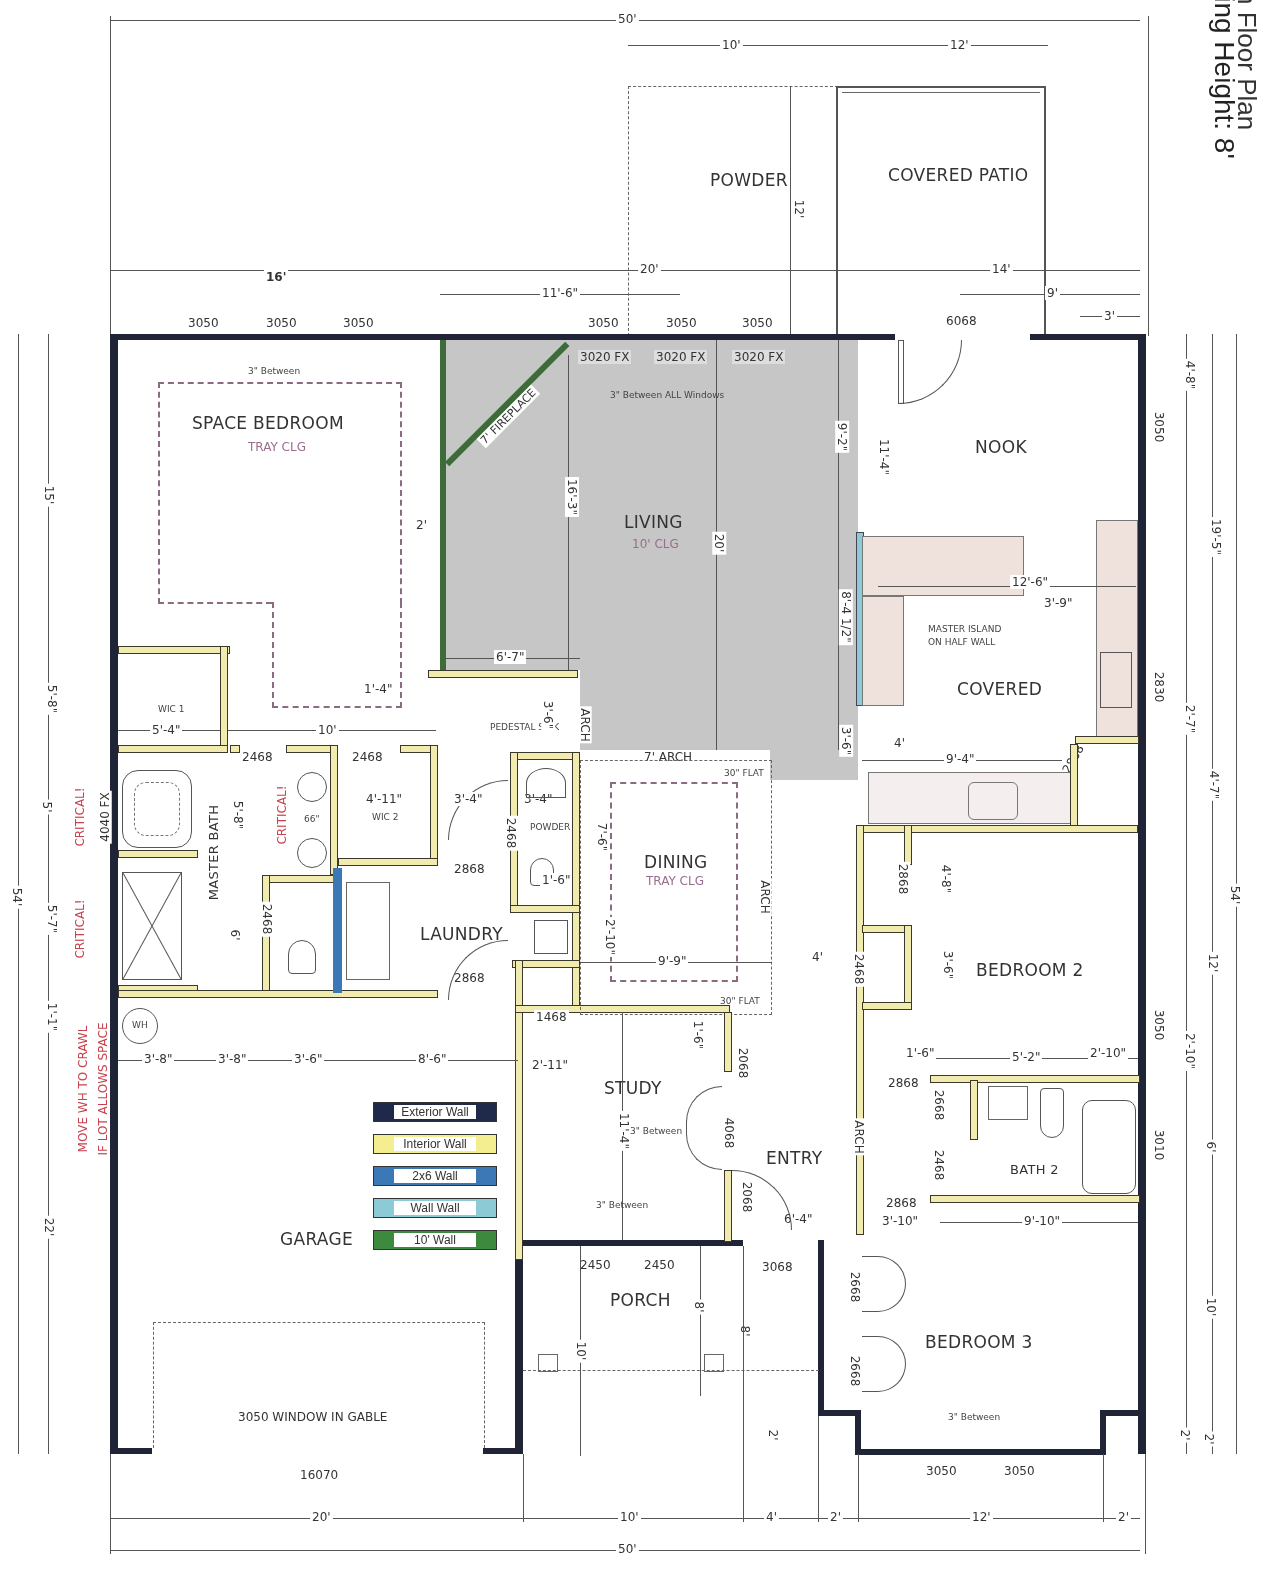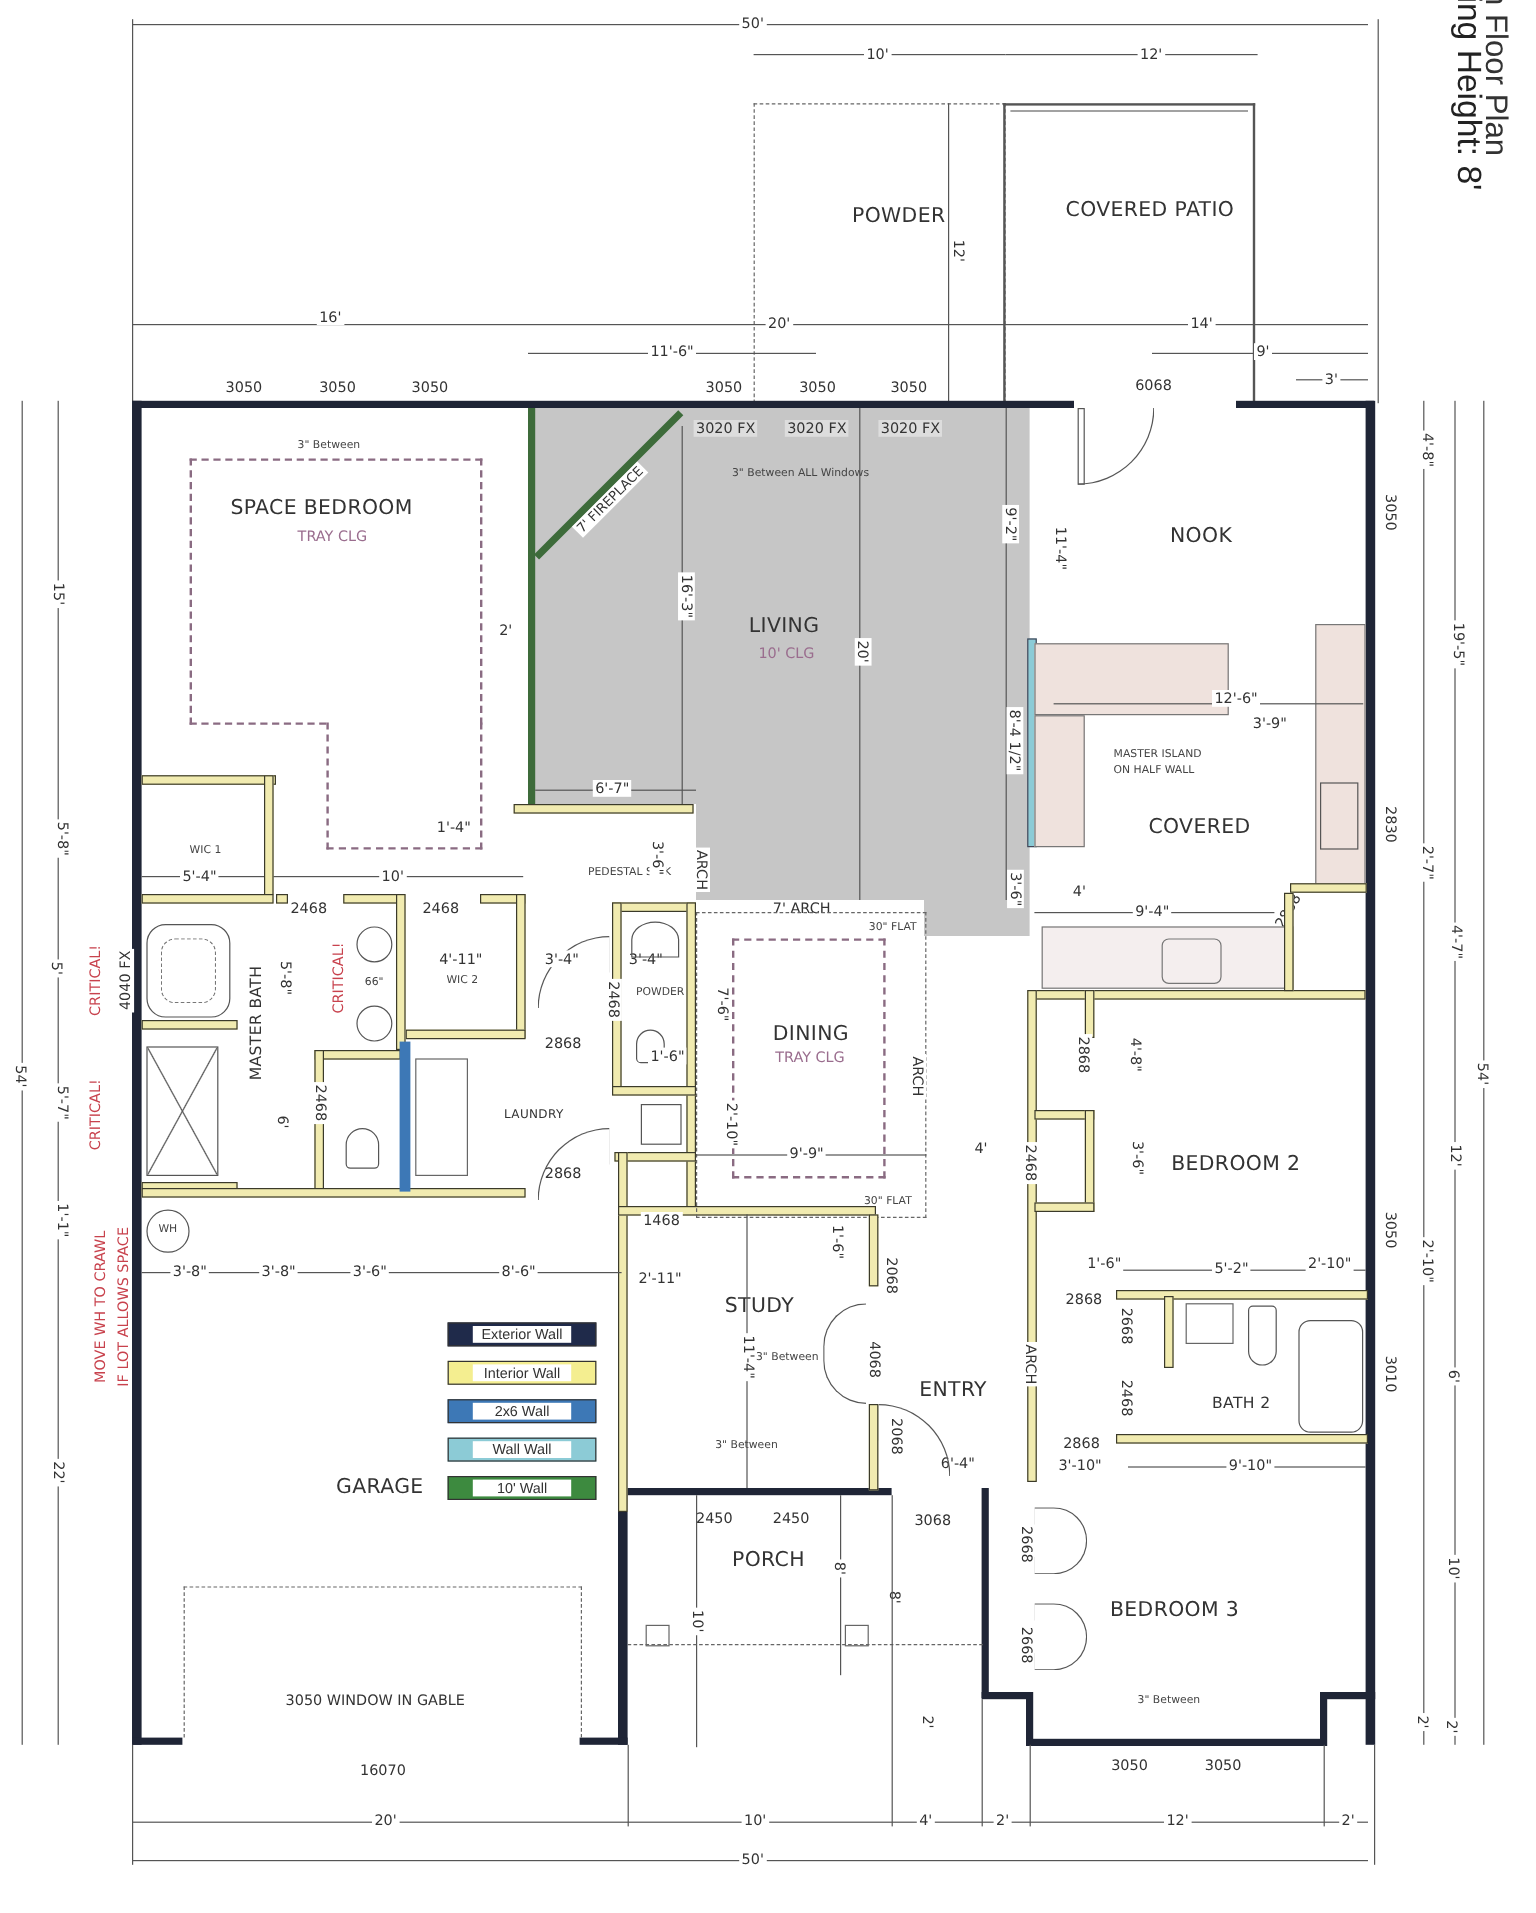--- a/index.html
+++ b/index.html
@@ -44,21 +44,21 @@
 
 <div class="dashk" style="left:628px;top:86px;width:210px;height:250px;border-bottom:none;"></div>
 <div class="lbl room" style="left:710px;top:170px;">POWDER</div>
 <div class="vline" style="left:790px;top:86px;height:250px;"></div>
 <div class="lbl dim vert" style="left:788px;top:202px;">12'</div>
 <div class="abs" style="left:836px;top:86px;width:210px;height:250px;border:2px solid #555;border-bottom:none;box-sizing:border-box;"></div>
 <div class="abs" style="left:842px;top:92px;width:198px;height:0;border-top:1.5px solid #666;"></div>
 <div class="lbl room" style="left:888px;top:165px;">COVERED PATIO</div>
 
 <div class="hline" style="left:110px;top:270px;width:1030px;"></div>
-<div class="lbl dim" style="left:264px;top:257px;">16'</div>
+<div class="lbl dim" style="left:264px;top:270px;font-weight:bold;">16'</div>
 <div class="lbl dim" style="left:638px;top:262px;">20'</div>
 <div class="lbl dim" style="left:990px;top:262px;">14'</div>
 <div class="hline" style="left:440px;top:294px;width:240px;"></div>
 <div class="lbl dim" style="left:540px;top:286px;">11'-6"</div>
 <div class="hline" style="left:960px;top:294px;width:180px;"></div>
 <div class="lbl dim" style="left:1045px;top:286px;">9'</div>
 <div class="hline" style="left:1080px;top:316px;width:60px;"></div>
 <div class="lbl dim" style="left:1102px;top:309px;">3'</div>
 
 <div class="lbl dim" style="left:186px;top:316px;">3050</div>
@@ -138,21 +138,21 @@
 
 <div class="abs" style="left:122px;top:872px;width:60px;height:108px;border:1.5px solid #555;box-sizing:border-box;background:linear-gradient(to top right,transparent 49%,#555 50%,transparent 51%),linear-gradient(to top left,transparent 49%,#555 50%,transparent 51%);"></div>
 
 <div class="abs" style="left:297px;top:772px;width:30px;height:30px;border:1.5px solid #555;border-radius:50%;box-sizing:border-box;"></div>
 <div class="abs" style="left:297px;top:838px;width:30px;height:30px;border:1.5px solid #555;border-radius:50%;box-sizing:border-box;"></div>
 
 <div class="abs" style="left:288px;top:940px;width:28px;height:34px;border:1.5px solid #555;border-radius:14px 14px 4px 4px;box-sizing:border-box;"></div>
 <div class="abs" style="left:530px;top:858px;width:24px;height:28px;border:1.5px solid #555;border-radius:12px 12px 4px 4px;box-sizing:border-box;"></div>
 <div class="abs" style="left:1040px;top:1088px;width:24px;height:50px;border:1.5px solid #555;border-radius:4px 4px 12px 12px;box-sizing:border-box;"></div>
 
-<div class="lbl room" style="left:420px;top:924px;font-size:10px;">LAUNDRY</div>
+<div class="lbl room" style="left:420px;top:924px;font-size:17px;">LAUNDRY</div>
 <div class="lbl dim" style="left:452px;top:862px;">2868</div>
 <div class="lbl dim" style="left:452px;top:971px;">2868</div>
 <div class="abs" style="left:346px;top:882px;width:44px;height:98px;border:1.5px solid #666;box-sizing:border-box;"></div>
 <div class="door-arc" style="left:448px;top:780px;width:60px;height:60px;border-radius:60px 0 0 0;border-right:none;border-bottom:none;"></div>
 <div class="door-arc" style="left:448px;top:940px;width:60px;height:60px;border-radius:60px 0 0 0;border-right:none;border-bottom:none;"></div>
 
 <div class="int" style="left:510px;top:752px;width:70px;height:8px;"></div>
 <div class="int" style="left:510px;top:752px;width:8px;height:160px;"></div>
 <div class="int" style="left:572px;top:752px;width:8px;height:260px;"></div>
 <div class="int" style="left:510px;top:905px;width:70px;height:8px;"></div>

